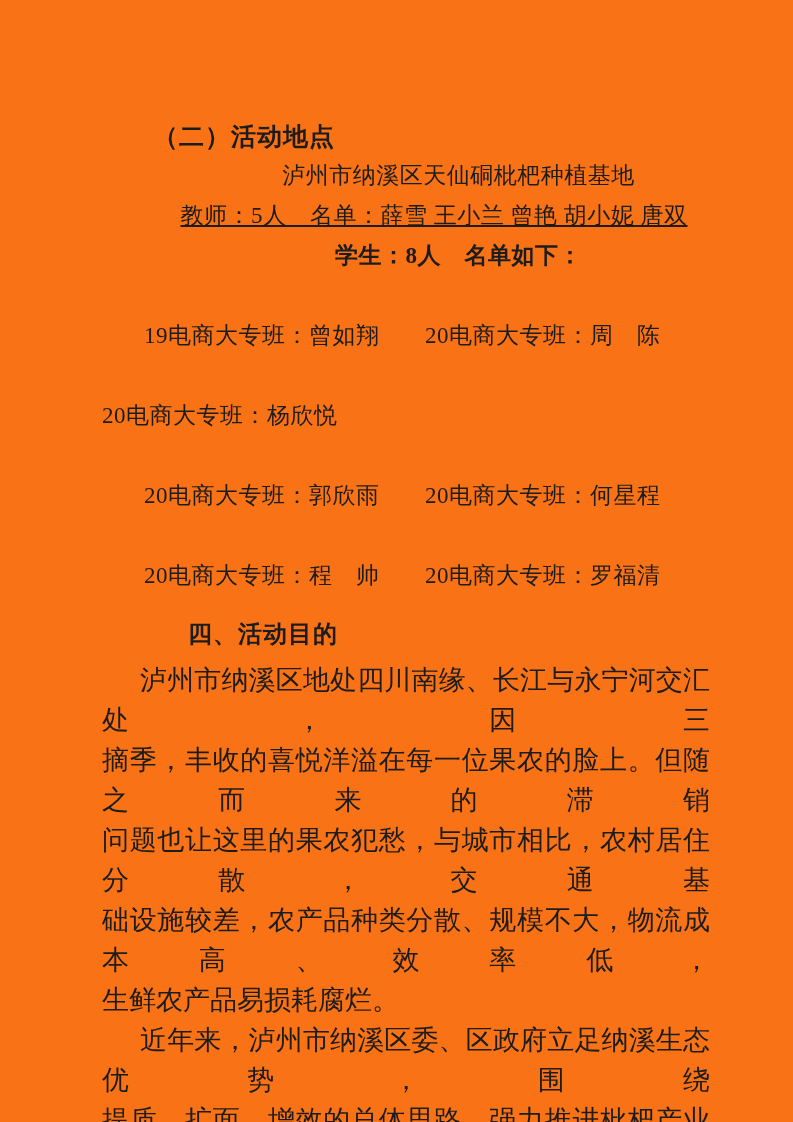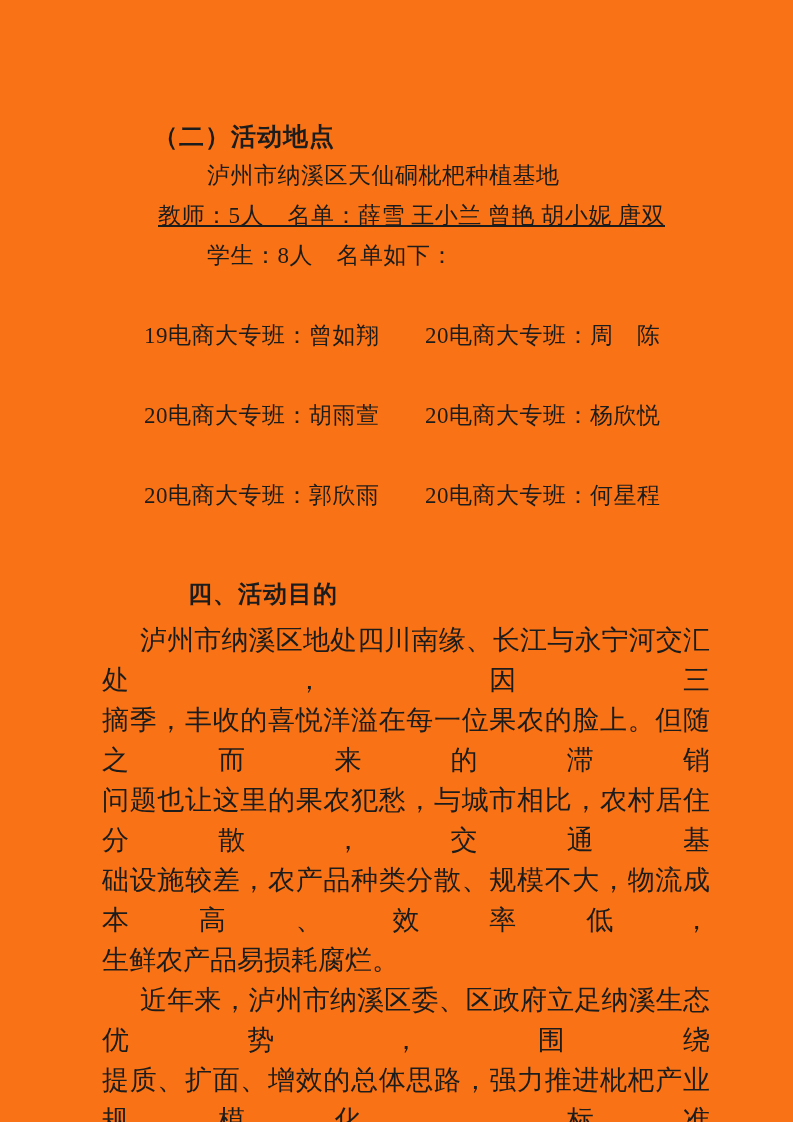--- a/index.html
+++ b/index.html
@@ -16,20 +16,21 @@
     padding: 116px 83px 0 102px;
     color: #1c1c1c;
     font-family: "Liberation Serif", "DejaVu Serif", serif;
     overflow: hidden;
   }
   .line {
     font-size: 23px;
     line-height: 40px;
     letter-spacing: 0.5px;
     white-space: nowrap;
+    text-align: center;
   }
   .jline {
     font-size: 27px;
     line-height: 40px;
     text-align: justify;
     text-align-last: justify;
   }
   .jline.para-end {
     text-align-last: left;
   }
@@ -42,21 +43,21 @@
     font-size: 25px;
     line-height: 40px;
     letter-spacing: 1px;
     white-space: nowrap;
   }
   .h-sub { margin-left: 51px; }
   .h-sub2 { margin-left: 51px; margin-top: 10px; }
   .h-main { margin-left: 86px; margin-top: 18px; margin-bottom: 6px; font-size: 24px; }
   .loc-line { margin-left: 105px; }
   .teacher-line { margin-left: 56px; text-decoration: underline; }
-  .student-line { margin-left: 105px; }
+  .student-line { margin-left: 105px; font-weight: bold; }
   .stu-row {
     display: flex;
     font-size: 23px;
     line-height: 40px;
     letter-spacing: 0.5px;
     margin-top: 40px;
   }
   .stu-left {
     box-sizing: content-box;
     padding-left: 42px;
@@ -81,28 +82,29 @@
 
   <div class="line teacher-line">教师：5人　名单：薛雪 王小兰 曾艳 胡小妮 唐双</div>
 
   <div class="line student-line">学生：8人　名单如下：</div>
 
   <div class="stu-row">
     <span class="stu-left">19电商大专班：曾如翔</span>
     <span class="stu-right">20电商大专班：周　陈</span>
   </div>
   <div class="stu-row">
-    <span class="stu-left">20电商大专班：胡雨萱</span>
     <span class="stu-right">20电商大专班：杨欣悦</span>
   </div>
   <div class="stu-row">
     <span class="stu-left">20电商大专班：郭欣雨</span>
     <span class="stu-right">20电商大专班：何星程</span>
   </div>
   <div class="stu-row">
+    <span class="stu-left">20电商大专班：程　帅</span>
+    <span class="stu-right">20电商大专班：罗福清</span>
   </div>
 
   <div class="heading h-main">四、活动目的</div>
 
   <div>
     <div class="jline first">泸州市纳溪区地处四川南缘、长江与永宁河交汇处，因三</div>
     <div class="jline">摘季，丰收的喜悦洋溢在每一位果农的脸上。但随之而来的滞销</div>
     <div class="jline">问题也让这里的果农犯愁，与城市相比，农村居住分散，交通基</div>
     <div class="jline">础设施较差，农产品种类分散、规模不大，物流成本高、效率低，</div>
     <div class="jline para-end">生鲜农产品易损耗腐烂。</div>

